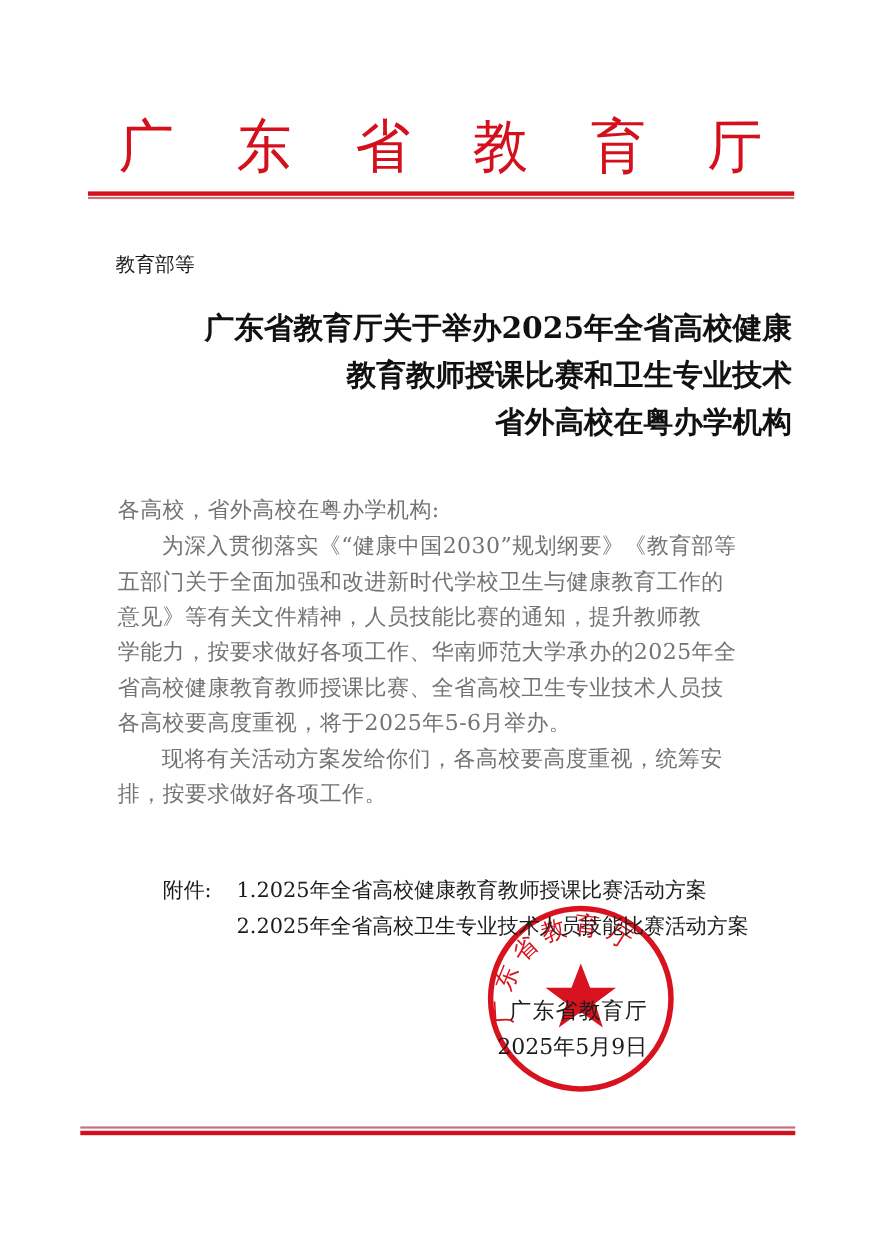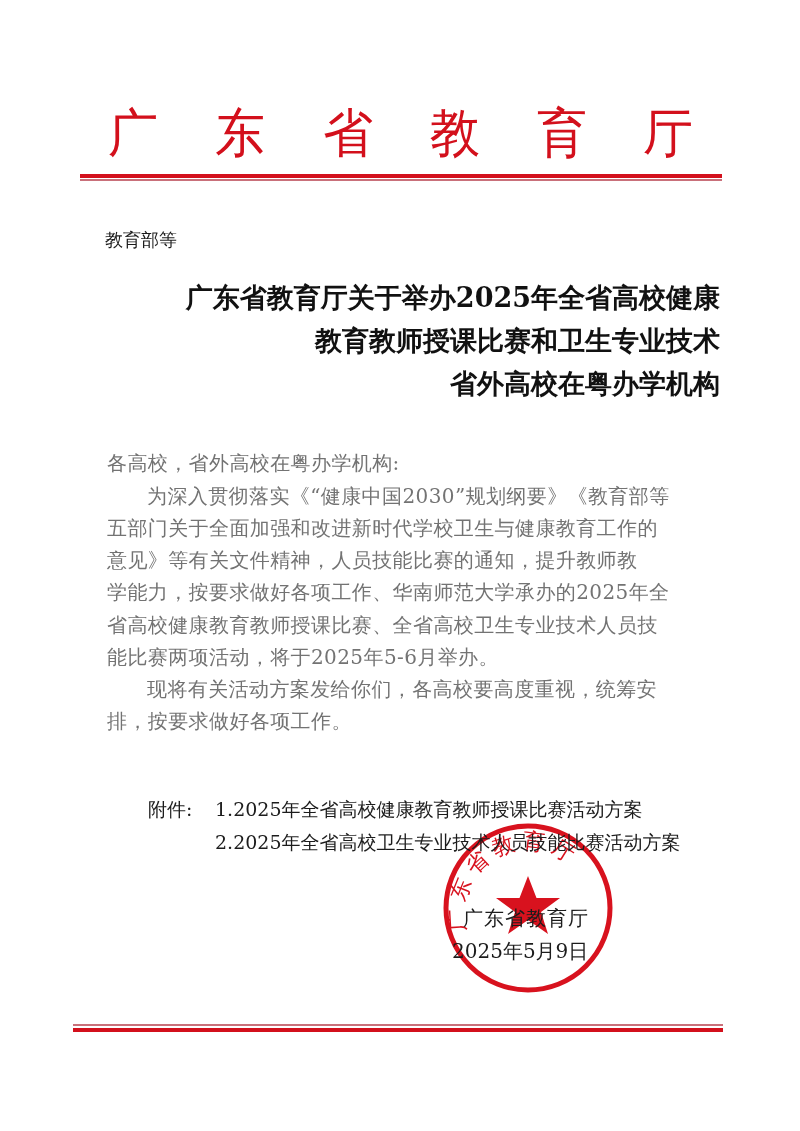--- a/index.html
+++ b/index.html
@@ -41,21 +41,21 @@
 <div class="abs title" style="top:280px;">广东省教育厅关于举办2025年全省高校健康</div>
 <div class="abs title" style="top:323px;">教育教师授课比赛和卫生专业技术</div>
 <div class="abs title" style="top:366px;">省外高校在粤办学机构</div>
 
 <div class="abs body-line" style="top:451px;">各高校，省外高校在粤办学机构:</div>
 <div class="abs body-line" style="top:484px; left:147px;">为深入贯彻落实《“健康中国2030”规划纲要》《教育部等</div>
 <div class="abs body-line" style="top:516px;">五部门关于全面加强和改进新时代学校卫生与健康教育工作的</div>
 <div class="abs body-line" style="top:548px;">意见》等有关文件精神，人员技能比赛的通知，提升教师教</div>
 <div class="abs body-line" style="top:580px;">学能力，按要求做好各项工作、华南师范大学承办的2025年全</div>
 <div class="abs body-line" style="top:613px;">省高校健康教育教师授课比赛、全省高校卫生专业技术人员技</div>
-<div class="abs body-line" style="top:645px;">能比赛两项活动，将于2025年5-6月举办。</div>
+<div class="abs body-line" style="top:645px;">各高校要高度重视，将于2025年5-6月举办。</div>
 <div class="abs body-line" style="top:677px; left:147px;">现将有关活动方案发给你们，各高校要高度重视，统筹安</div>
 <div class="abs body-line" style="top:709px;">排，按要求做好各项工作。</div>
 
 <svg class="abs seal" viewBox="0 0 176 176">
   <circle cx="88" cy="88" r="82" fill="none" stroke="#d8121e" stroke-width="5"></circle>
   <defs>
     <path id="sealArc" d="M 30 120 A 64 64 0 1 1 146 120"></path>
   </defs>
   <text font-size="22" fill="#d8121e" font-family="DejaVu Sans, sans-serif" letter-spacing="6">
     <textPath href="#sealArc" startOffset="4%">广东省教育厅</textPath>

